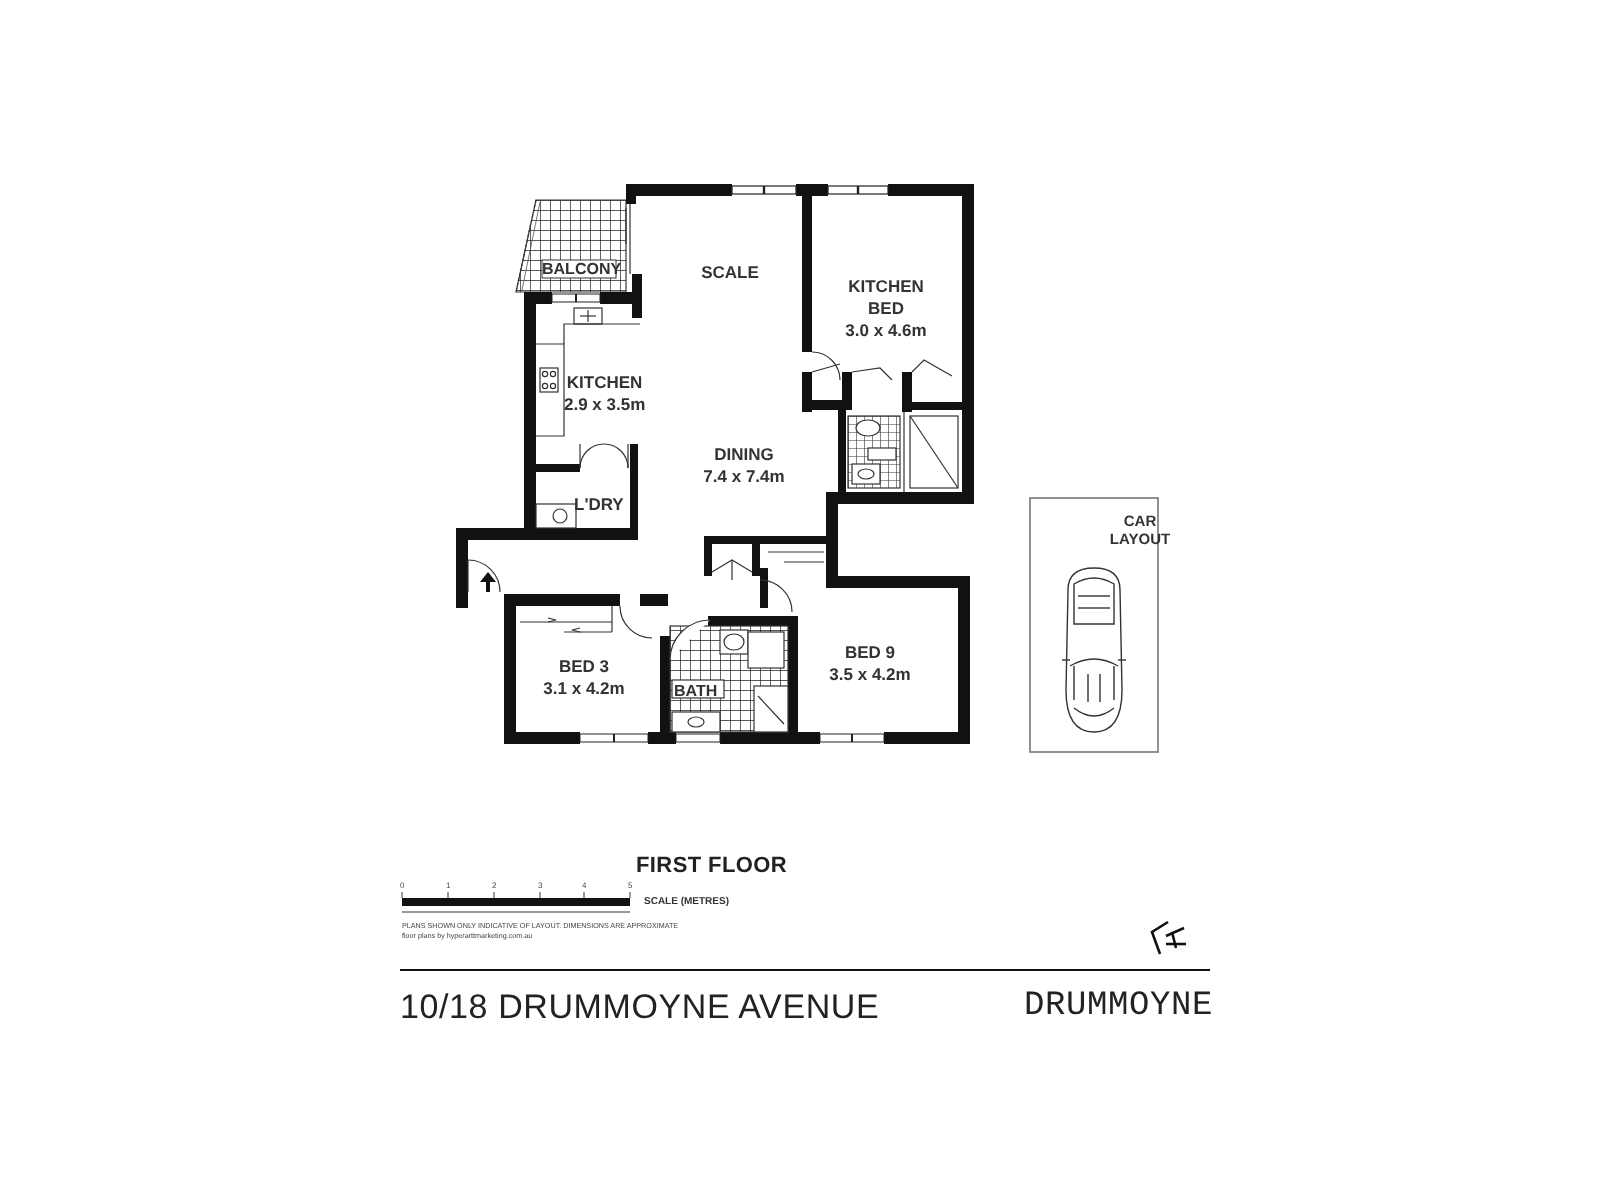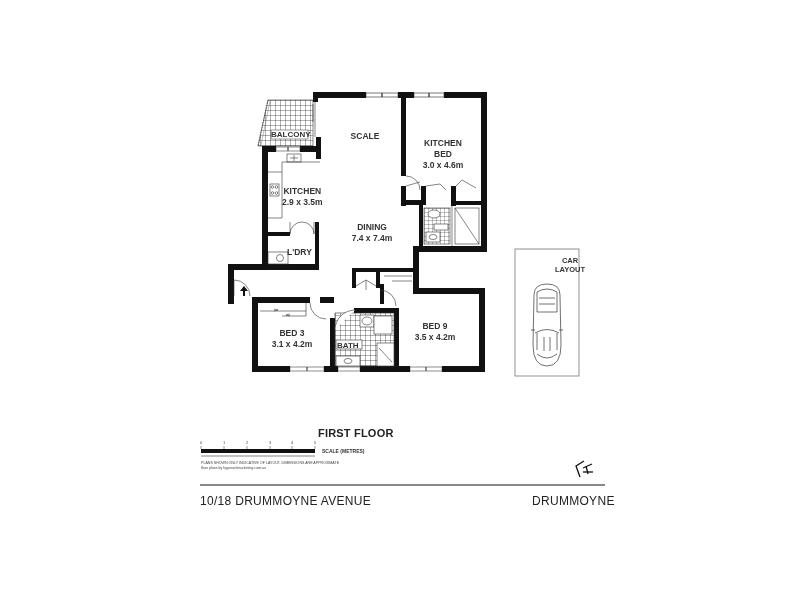--- a/index.html
+++ b/index.html
@@ -1,20 +1,20 @@
 <!DOCTYPE html>
 <html><head>
 <meta charset="utf-8">
 <style>
   html,body{margin:0;padding:0;background:#ffffff;}
   body{width:800px;height:600px;position:relative;overflow:hidden;font-family:"Liberation Sans",sans-serif;color:#222;}
   .abs{position:absolute;}
   .lbl{position:absolute;font-size:8.5px;color:#333;text-align:center;line-height:11px;white-space:nowrap;font-weight:bold;}
   .title{position:absolute;font-size:11px;font-weight:bold;letter-spacing:0.2px;color:#222;}
-  .foot{position:absolute;font-size:12px;color:#222;letter-spacing:0.3px;}
+  .foot{position:absolute;font-size:17px;color:#222;letter-spacing:0.3px;}
   .tiny{position:absolute;font-size:3.6px;color:#444;white-space:nowrap;}
   .scalelbl{position:absolute;font-size:5px;font-weight:bold;color:#333;}
   .ticklbl{position:absolute;font-size:4px;color:#444;}
 </style>
 </head>
 <body>
 
 <svg class="abs" style="left:0;top:0" width="800" height="600" viewBox="0 0 800 600">
   <defs>
     <pattern id="tile" width="5" height="5" patternUnits="userSpaceOnUse">
@@ -269,13 +269,13 @@
 <div class="ticklbl" style="left:246px;top:440px;">2</div>
 <div class="ticklbl" style="left:269px;top:440px;">3</div>
 <div class="ticklbl" style="left:291px;top:440px;">4</div>
 <div class="ticklbl" style="left:314px;top:440px;">5</div>
 <div class="scalelbl" style="left:322px;top:448px;">SCALE (METRES)</div>
 
 <div class="tiny" style="left:201px;top:461px;">PLANS SHOWN ONLY INDICATIVE OF LAYOUT. DIMENSIONS ARE APPROXIMATE</div>
 <div class="tiny" style="left:201px;top:466px;">floor plans by hyperarttmarketing.com.au</div>
 
 <div class="foot" style="left:200px;top:494px;">10/18 DRUMMOYNE AVENUE</div>
-<div class="foot" style="left:532px;top:494px;">DRUMMOYNE</div>
+<div class="foot" style="left:512px;top:494px;font-family:Liberation Mono, monospace;">DRUMMOYNE</div>
 
 </body></html>

